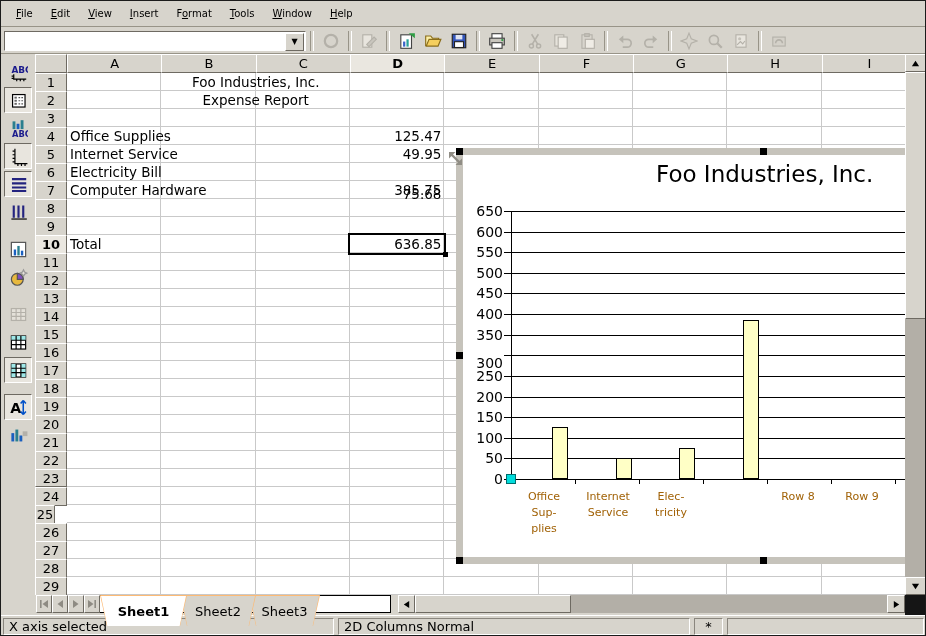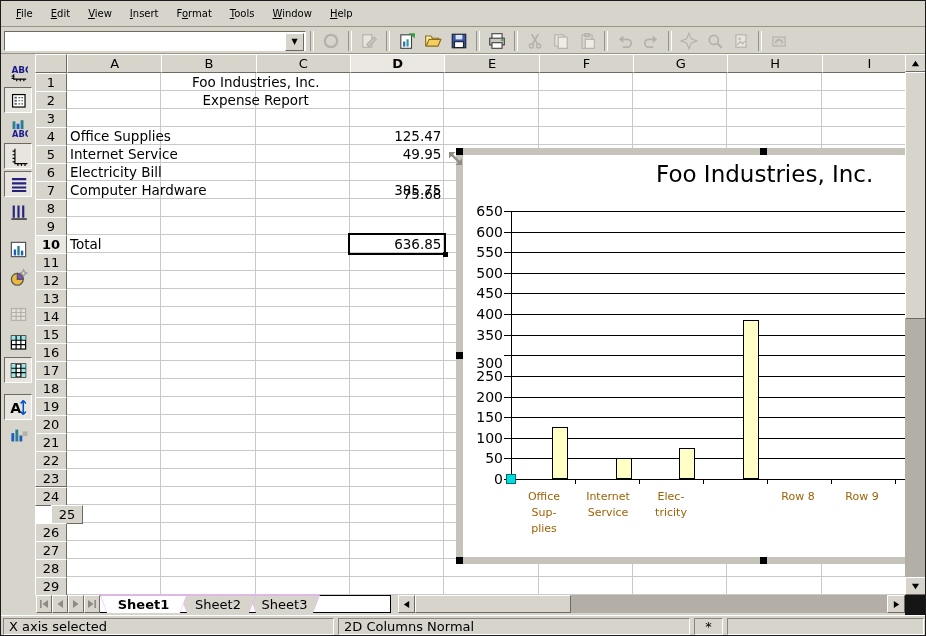--- a/index.html
+++ b/index.html
@@ -43,21 +43,21 @@
   .hdl{position:absolute;width:7px;height:7px;background:#000;}
   .cursor{position:absolute;left:-9px;top:2px;width:17px;height:17px;}
   
   .vscroll{position:absolute;left:904px;top:53px;width:21px;height:541px;background:#b3afa7;}
   .sbbtn{position:absolute;background:#d7d4cc;border:1px solid;border-color:#fff #6e6a62 #6e6a62 #fff;box-sizing:border-box;display:flex;align-items:center;justify-content:center;}
   .vthumb{position:absolute;left:0;top:18px;width:21px;height:247px;background:#d7d4cc;border:1px solid;border-color:#fff #6e6a62 #6e6a62 #fff;box-sizing:border-box;}
   
   .tabbar{position:absolute;left:0;top:594px;width:100%;height:20px;background:#d7d4cc;}
   .navbtn{position:absolute;top:0;width:16px;height:18px;background:#d7d4cc;border:1px solid;border-color:#fff #6e6a62 #6e6a62 #fff;box-sizing:border-box;display:flex;align-items:center;justify-content:center;}
   .tabstrip{position:absolute;left:99px;top:0;width:291px;height:18px;background:#fff;border:1px solid #000;border-left:none;box-sizing:border-box;}
-  .tab{position:absolute;top:0;height:18px;clip-path:polygon(0 0,100% 0,calc(100% - 7px) 100%,7px 100%);background:#f0abfc;}
+  .tab{position:absolute;top:0;height:31px;clip-path:polygon(0 0,100% 0,calc(100% - 7px) 100%,7px 100%);background:#fdba74;}
   .tab .inner{position:absolute;left:1px;right:1px;top:1px;bottom:0;clip-path:polygon(0 0,100% 0,calc(100% - 6.3px) 100%,6.3px 100%);background:#d7d4cc;display:flex;align-items:center;justify-content:center;font-size:13px;}
   .tab.active .inner{background:#fff;font-weight:bold;}
   .hthumb{position:absolute;left:414px;top:0;width:156px;height:18px;background:#d7d4cc;border:1px solid;border-color:#fff #6e6a62 #6e6a62 #fff;box-sizing:border-box;}
   .htrack{position:absolute;left:397px;top:0;width:507px;height:18px;background:#b3afa7;}
   .tabcorner{position:absolute;left:904px;top:0;width:22px;height:20px;background:#151515;}
   
   .statusbar{position:absolute;left:0;top:614px;width:100%;height:21px;background:#d7d4cc;border-top:1px solid #fff;}
   .spanel{position:absolute;top:2px;height:17px;border:1px solid;border-color:#8a867e #fff #fff #8a867e;box-sizing:border-box;font-size:13px;line-height:15px;padding:0 5px;color:#000;white-space:nowrap;overflow:hidden;}
 </style>
 </head>
@@ -423,21 +423,21 @@
       <div class="rhdr" style="left: 0px; top: 271px; width: 32px; height: 19px;">15</div>
       <div class="rhdr" style="left: 0px; top: 289px; width: 32px; height: 19px;">16</div>
       <div class="rhdr" style="left: 0px; top: 307px; width: 32px; height: 19px;">17</div>
       <div class="rhdr" style="left: 0px; top: 325px; width: 32px; height: 19px;">18</div>
       <div class="rhdr" style="left: 0px; top: 343px; width: 32px; height: 19px;">19</div>
       <div class="rhdr" style="left: 0px; top: 361px; width: 32px; height: 19px;">20</div>
       <div class="rhdr" style="left: 0px; top: 379px; width: 32px; height: 19px;">21</div>
       <div class="rhdr" style="left: 0px; top: 397px; width: 32px; height: 19px;">22</div>
       <div class="rhdr" style="left: 0px; top: 415px; width: 32px; height: 18px;">23</div>
       <div class="rhdr" style="left: 0px; top: 433px; width: 32px; height: 19px;">24</div>
-      <div class="rhdr" style="left: 16px; top: 451px; width: 32px; height: 19px;">25</div>
+      <div class="rhdr" style="left: 0px; top: 451px; width: 20px; height: 19px;">25</div>
       <div class="rhdr" style="left: 0px; top: 469px; width: 32px; height: 19px;">26</div>
       <div class="rhdr" style="left: 0px; top: 487px; width: 32px; height: 19px;">27</div>
       <div class="rhdr" style="left: 0px; top: 505px; width: 32px; height: 19px;">28</div>
       <div class="rhdr" style="left: 0px; top: 523px; width: 32px; height: 19px;">29</div>
     </div>
 
   <div class="vscroll">
     <div class="sbbtn" style="left:0;top:0;width:21px;height:18px">
         <svg width="9" height="9" viewBox="0 0 10 10">
           <path d="M5 2 L9 8 H1 Z" fill="#000"></path>

